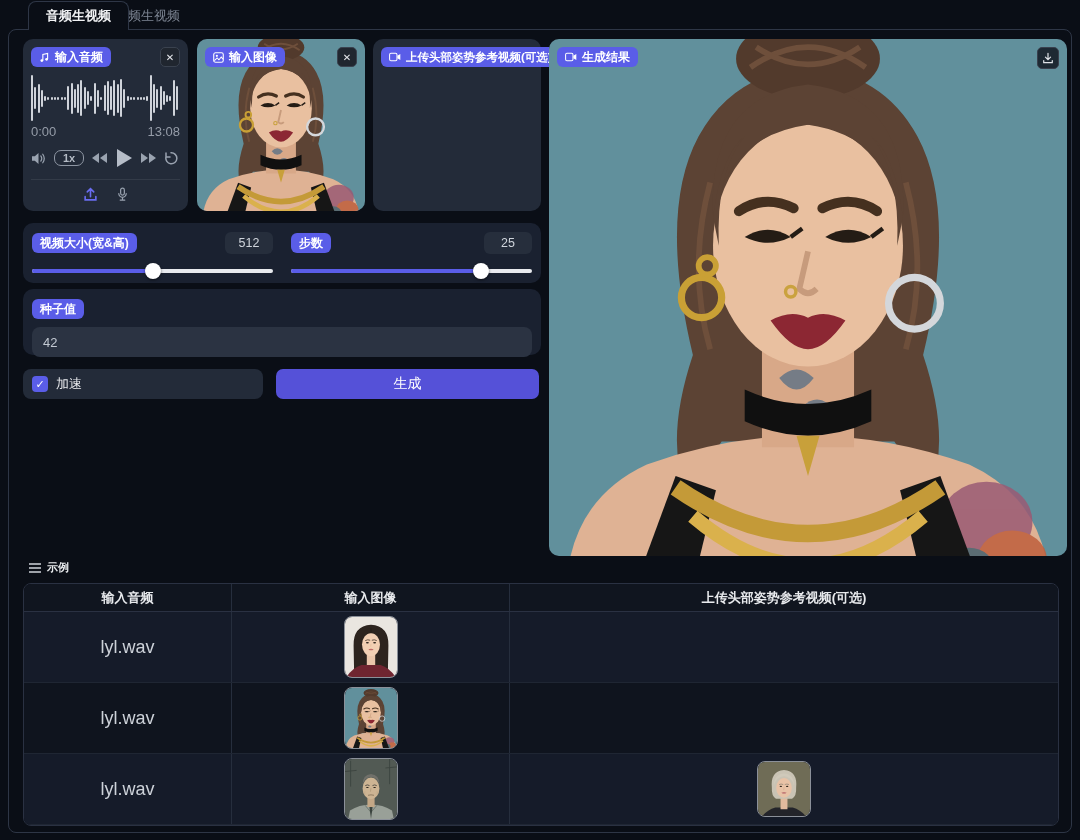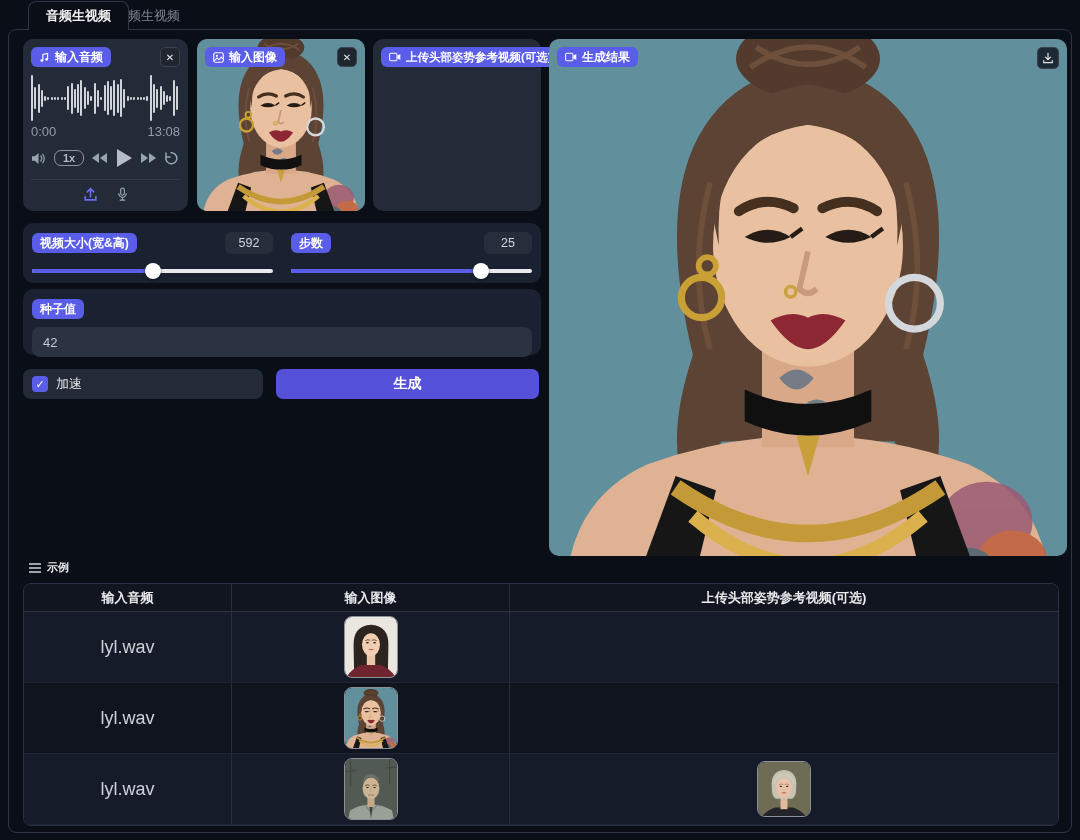--- a/index.html
+++ b/index.html
@@ -68,21 +68,21 @@
             transform:translate(-50%,-50%); box-shadow:0 1px 3px rgba(0,0,0,.55); cursor:grab; }
   .seed-input { margin-top:7px; height:30px; background:#2b3342; border-radius:8px; display:flex;
                 align-items:center; padding:4px 11px; font-size:13px; color:#c3c9d2; cursor:text; }
   
   #accel-panel { left:14px; top:339px; width:240px; height:30px; background:#232b39; border-radius:8px;
                  display:flex; align-items:center; padding:0 9px; gap:8px; position:absolute; }
   .checkbox { width:16px; height:16px; background:#5a5de8; border-radius:4px; color:#fff; font-size:11px;
               display:flex; align-items:center; justify-content:center; cursor:pointer; }
   .accel-label { font-size:13px; color:#e8eaed; }
   #generate-btn { position:absolute; left:267px; top:339px; width:263px; height:30px; background:#5551d8;
-                  border:none; border-radius:7px; color:#fff; font-size:14px; font-weight:bold; cursor:pointer; }
+                  border:none; border-radius:7px; color:#fff; font-size:14px; font-weight:normal; cursor:pointer; }
   
   #examples-title { position:absolute; left:20px; top:530px; display:flex; gap:6px; align-items:center;
                     font-size:11px; font-weight:bold; color:#e8eaed; }
   #examples-table { position:absolute; left:14px; top:553px; width:1036px; bottom:6px;
                     border:1px solid #2a3142; border-radius:8px; overflow:hidden;
                     display:flex; flex-direction:column; }
   .t-header { display:flex; height:28px; background:#10151f; border-bottom:1px solid #2a3142;
               font-weight:bold; font-size:13px; color:#e8eaed; flex:none; }
   .t-row { display:flex; height:71px; flex:none; border-bottom:1px solid #1f2633; cursor:pointer; }
   .t-row.odd { background:#151b29; } .t-row.even { background:#0f141e; }
@@ -361,21 +361,21 @@
           <path d="M2,10 v2.5 h10 v-2.5" stroke="#dfe3e8" stroke-width="1.4" fill="none" stroke-linecap="round"></path>
           <path d="M7,1.5 V8.5 M4,6 L7,9 L10,6" stroke="#dfe3e8" stroke-width="1.4" fill="none" stroke-linecap="round"></path>
         </svg>
     </div>
   </div>
 
   <div class="slider-row" id="slider-row-1">
     <div class="slider-block">
       <div class="slider-head">
         <span class="badge">视频大小(宽&amp;高)</span>
-        <span class="value-box">592</span>
+        <span class="value-box">512</span>
       </div>
       <div class="slider">
         <div class="track-fill" style="width: 50%;"></div>
           <div class="handle" style="left: 50%;"></div>
       </div>
     </div>
     <div class="slider-block">
       <div class="slider-head">
         <span class="badge">步数</span>
         <span class="value-box">25</span>

